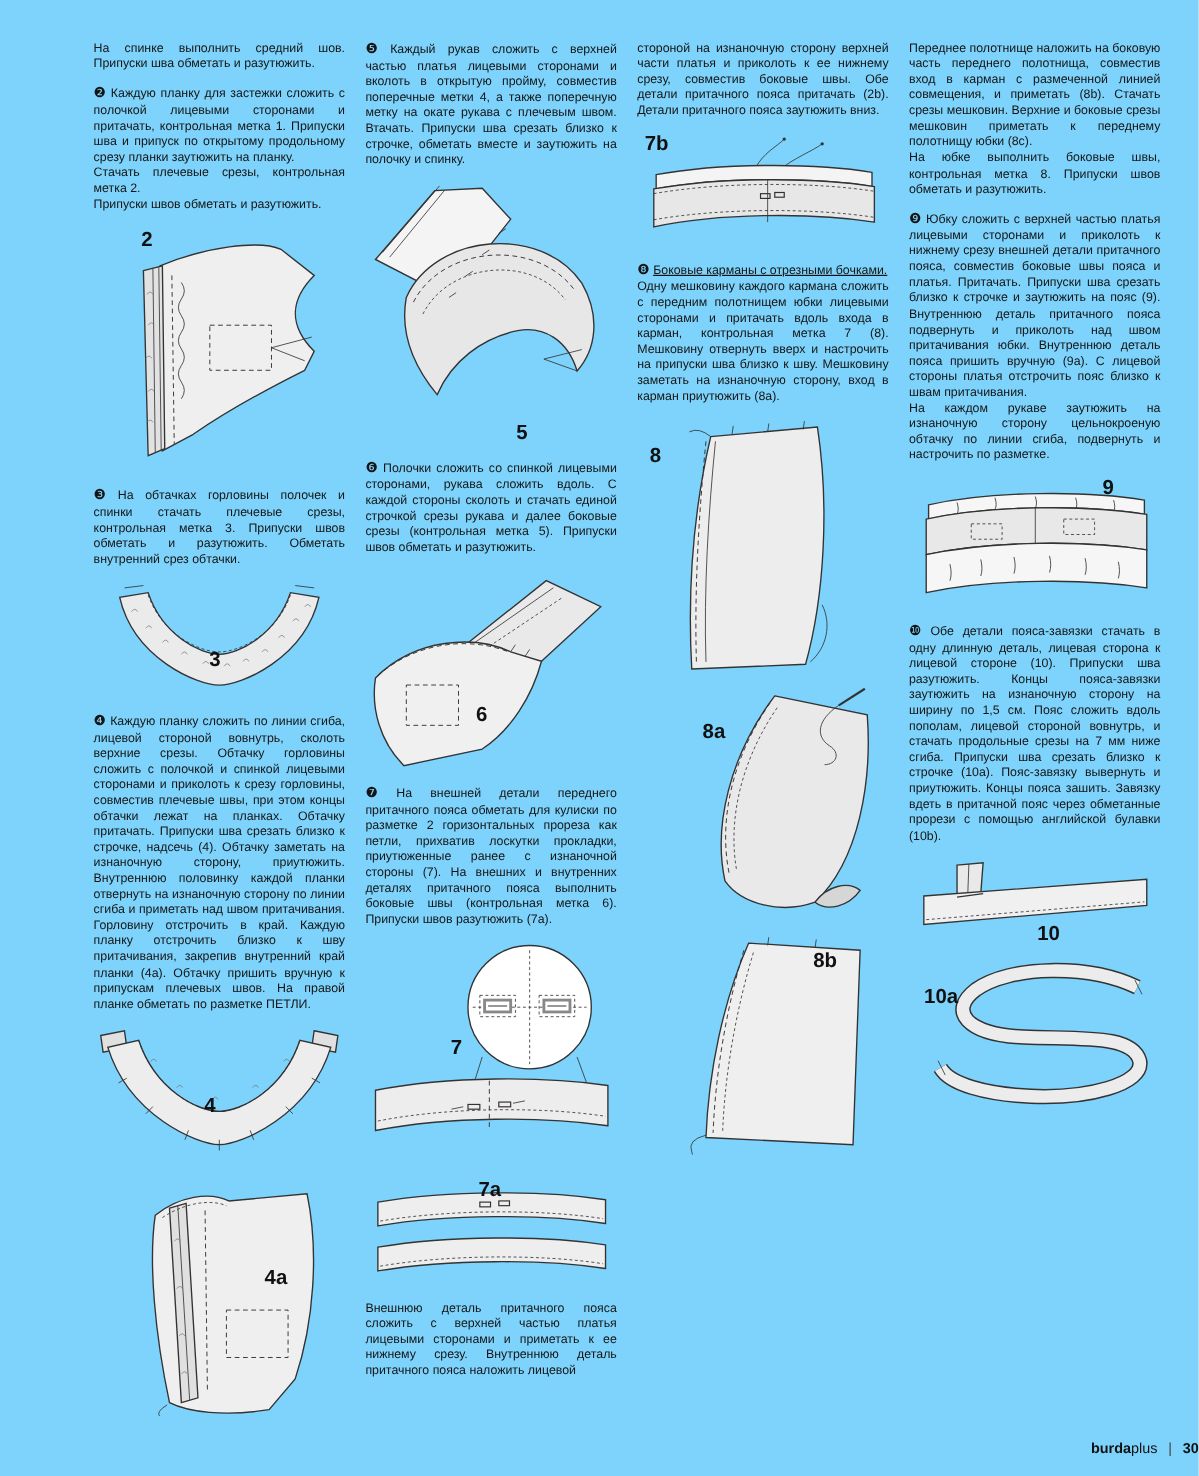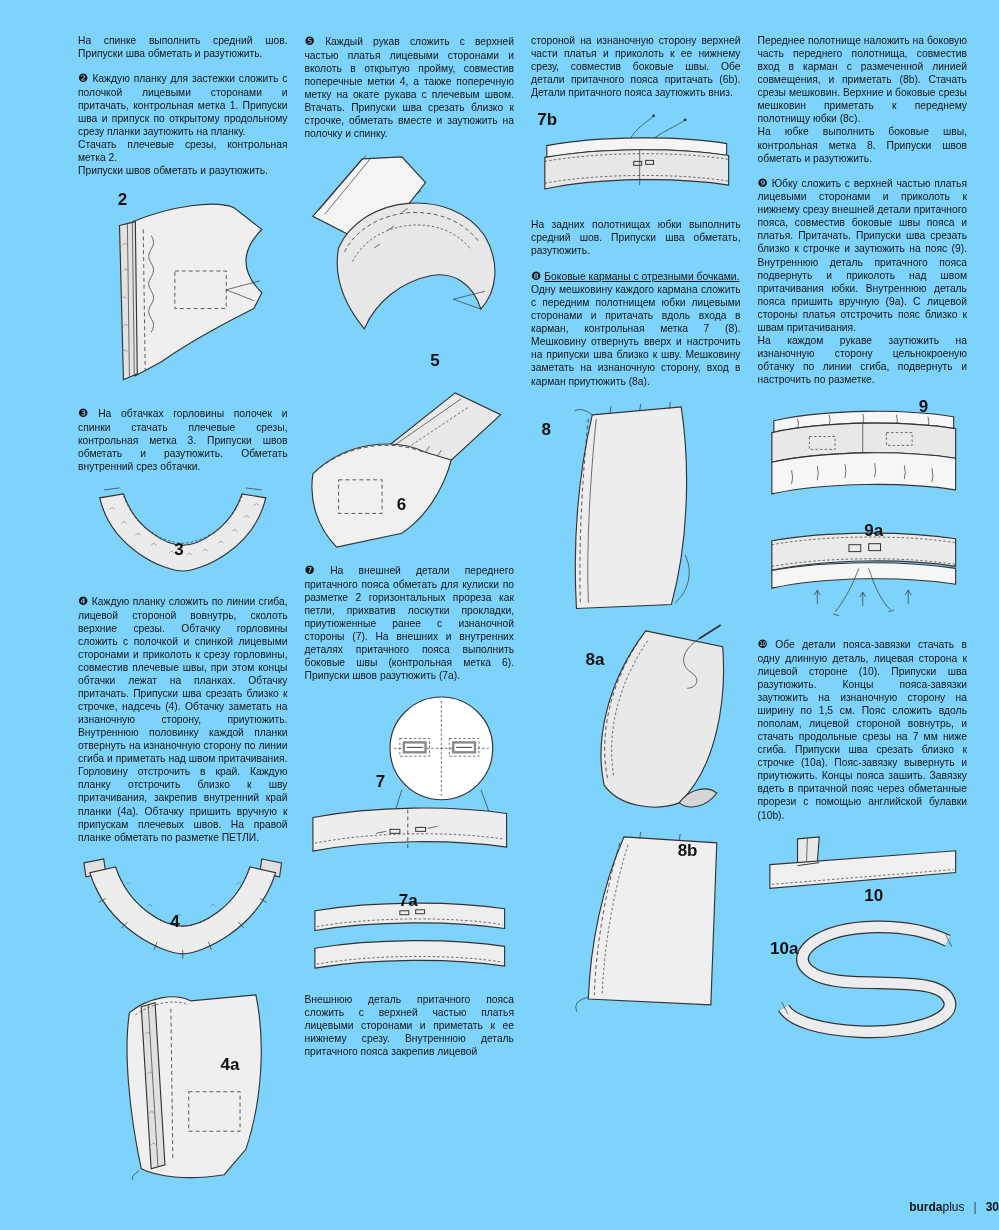--- a/index.html
+++ b/index.html
@@ -100,20 +100,21 @@
           <path class="o" fill="#f4f4f4" d="M8,66 L58,8 L98,6 L122,32 L70,98 Z"></path>
           <path class="thin" d="M14,60 L62,4 M20,64 L66,8"></path>
           <path class="o" fill="#e7e7e7" d="M34,98 C58,44 148,36 182,86 C198,114 194,142 178,160 C170,134 150,122 128,126 C98,132 72,152 60,180 C42,158 28,130 34,98 Z"></path>
           <path class="dash" d="M40,102 C64,54 144,48 176,92"></path>
           <path class="dash2" d="M48,112 C70,68 140,62 168,100"></path>
           <path class="thin" d="M150,150 L182,142 M150,150 L178,160"></path>
           <path class="thin" d="M70,98 l6,-4 M84,80 l6,-4 M98,62 l6,-4 M112,44 l6,-4"></path>
         </svg>
       </div>
 
+      <p><span class="stepnum">❻</span><span>Полочки сложить со спинкой лицевыми сторонами, рукава сложить вдоль. С каждой стороны сколоть и стачать единой строчкой срезы рукава и далее боковые срезы (контрольная метка 5). Припуски швов обметать и разутюжить.</span></p>
 
       <div class="figure" style="height:170px;">
         <span class="figlabel" style="left:44%;top:66%;">6</span>
         <svg viewBox="0 0 212 172">
           <path class="o" fill="#e9e9e9" d="M84,64 L152,10 L198,32 L148,78 Z"></path>
           <path class="thin" d="M92,62 L158,16"></path>
           <path class="dash2" d="M100,68 L166,24"></path>
           <path class="o" fill="#f0f0f0" d="M8,92 C42,58 92,56 122,70 L148,78 C140,108 122,136 98,152 L32,166 C12,146 4,118 8,92 Z"></path>
           <path class="dash" d="M10,90 C44,60 90,58 120,70"></path>
           <rect class="dash" x="34" y="98" width="44" height="34"></rect>
@@ -149,42 +150,41 @@
         <svg viewBox="0 0 212 92">
           <path class="o" fill="#eeeeee" d="M10,20 C70,10 150,10 202,18 L202,38 C150,30 70,30 10,40 Z"></path>
           <rect class="med" x="96" y="20" width="9" height="4" fill="#fff"></rect>
           <rect class="med" x="112" y="19" width="9" height="4" fill="#fff"></rect>
           <path class="dash2" d="M12,36 C70,26 150,26 200,34"></path>
           <path class="o" fill="#eeeeee" d="M10,58 C70,48 150,48 202,56 L202,76 C150,68 70,68 10,78 Z"></path>
           <path class="dash2" d="M12,74 C70,64 150,64 200,72"></path>
         </svg>
       </div>
 
-      <p>Внешнюю деталь притачного пояса сложить с верхней частью платья лицевыми сторонами и приметать к ее нижнему срезу. Внутреннюю деталь притачного пояса закрепив лицевой</p>
-    </div>
-
-    <div class="col">
-      <p>стороной на изнаночную сторону верхней части платья и приколоть к ее нижнему срезу, совместив боковые швы. Обе детали притачного пояса притачать (6b). Детали притачного пояса заутюжить вниз.</p>
+      <p>Внешнюю деталь притачного пояса сложить с верхней частью платья лицевыми сторонами и приметать к ее нижнему срезу. Внутреннюю деталь притачного пояса наложить лицевой</p>
+    </div>
+
+    <div class="col">
+      <p>стороной на изнаночную сторону верхней части платья и приколоть к ее нижнему срезу, совместив боковые швы. Обе детали притачного пояса притачать (2b). Детали притачного пояса заутюжить вниз.</p>
 
       <div class="figure" style="height:98px;">
         <span class="figlabel" style="left:3%;top:0;">7b</span>
         <svg viewBox="0 0 212 98">
           <path class="thin" d="M100,30 C106,18 118,12 124,6 M120,32 C132,22 148,16 156,10"></path>
           <circle cx="124" cy="6" r="1.4" fill="#333"></circle>
             <circle cx="156" cy="10" r="1.4" fill="#333"></circle>
           <path class="o" fill="#f4f4f4" d="M16,36 C70,26 150,26 198,34 L198,46 C150,38 70,38 16,48 Z"></path>
           <path class="o" fill="#e7e7e7" d="M14,48 C70,38 150,38 200,46 L200,76 C150,68 70,68 14,80 Z"></path>
           <path class="dash2" d="M14,52 C70,42 150,42 200,50 M14,74 C70,64 150,64 200,72"></path>
           <rect class="med" x="104" y="52" width="8" height="4" fill="#fff"></rect>
           <rect class="med" x="116" y="51" width="8" height="4" fill="#fff"></rect>
           <path class="thin" d="M110,40 L110,76"></path>
         </svg>
       </div>
 
-      <p>На задних полотнищах юбки выполнить средний шов. Припуски шва обметать, разутюжить.</p>
 
       <p><span class="stepnum">❽</span><span class="u">Боковые карманы с отрезными бочками.</span><br><span>Одну мешковину каждого кармана сложить с передним полотнищем юбки лицевыми сторонами и притачать вдоль входа в карман, контрольная метка 7 (8). Мешковину отвернуть вверх и настрочить на припуски шва близко к шву. Мешковину заметать на изнаночную сторону, вход в карман приутюжить (8a).</span></p>
 
       <div class="figure" style="height:214px;">
         <span class="figlabel" style="left:5%;top:10%;">8</span>
         <svg viewBox="0 0 212 218">
           <path class="o" fill="#ededed" d="M62,16 L152,8 C162,74 158,150 142,208 L46,212 C42,140 48,76 62,16 Z"></path>
           <path class="dash" d="M58,20 C52,80 48,146 50,208"></path>
           <path class="thin" d="M66,20 C60,80 56,146 58,206"></path>
           <path class="thin" d="M80,14 l1,-7 M110,12 l1,-7 M140,10 l1,-7"></path>
@@ -232,33 +232,20 @@
           <path class="thin" d="M40,22 q2,6 0,10 M72,18 q2,6 0,10 M106,17 q2,6 0,10 M140,18 q2,6 0,10 M172,20 q2,6 0,10"></path>
           <path class="o" fill="#e8e8e8" d="M14,36 C70,24 150,24 200,32 L200,62 C150,54 70,54 14,66 Z"></path>
           <rect class="dash2" x="52" y="40" width="26" height="13"></rect>
           <rect class="dash2" x="130" y="36" width="26" height="13"></rect>
           <path class="thin" d="M106,26 L106,62"></path>
           <path class="o" fill="#f6f6f6" d="M14,66 C70,54 150,54 200,62 L200,94 C150,86 70,86 14,98 Z"></path>
           <path class="thin" d="M34,74 q2,8 0,14 M60,70 q2,8 0,14 M88,68 q2,8 0,14 M118,67 q2,8 0,14 M148,69 q2,8 0,14 M176,72 q2,8 0,14"></path>
         </svg>
       </div>
 
-      <div class="figure" style="height:108px;">
-        <span class="figlabel" style="left:51%;top:2%;">9a</span>
-        <svg viewBox="0 0 212 108">
-          <path class="o" fill="#eaeaea" d="M14,22 C70,12 150,12 200,20 L200,48 C150,40 70,40 14,52 Z"></path>
-          <path class="dash2" d="M14,26 C70,16 150,16 200,24 M14,48 C70,38 150,38 200,46"></path>
-          <rect class="med" x="92" y="26" width="12" height="7" fill="#fff"></rect>
-          <rect class="med" x="112" y="25" width="12" height="7" fill="#fff"></rect>
-          <path class="o" fill="#f6f6f6" d="M14,52 C70,42 150,42 200,50 L200,66 C150,58 70,58 14,70 Z"></path>
-          <path class="thin" d="M102,50 C96,66 88,82 78,94 M112,50 C118,68 124,82 134,92"></path>
-          <path class="thin" d="M76,96 l6,2 M132,94 l6,-2"></path>
-          <path class="thin" d="M60,86 L60,72 M60,72 l-3,5 M60,72 l3,5 M106,88 L106,74 M106,74 l-3,5 M106,74 l3,5 M152,86 L152,72 M152,72 l-3,5 M152,72 l3,5"></path>
-        </svg>
-      </div>
 
       <p><span class="stepnum">❿</span><span>Обе детали пояса-завязки стачать в одну длинную деталь, лицевая сторона к лицевой стороне (10). Припуски шва разутюжить. Концы пояса-завязки заутюжить на изнаночную сторону на ширину по 1,5 см. Пояс сложить вдоль пополам, лицевой стороной вовнутрь, и стачать продольные срезы на 7 мм ниже сгиба. Припуски шва срезать близко к строчке (10a). Пояс-завязку вывернуть и приутюжить. Концы пояса зашить. Завязку вдеть в притачной пояс через обметанные прорези с помощью английской булавки (10b).</span></p>
 
       <div class="figure" style="height:72px;text-align:right;">
         <span class="figlabel" style="left:51%;top:74%;">10</span>
         <svg viewBox="0 0 212 74">
           <path class="o" fill="#e9e9e9" d="M40,6 L62,4 L60,30 L40,34 Z"></path>
           <path class="thin" d="M50,5 L49,32"></path>
           <path class="o" fill="#f0f0f0" d="M12,32 L200,18 L200,40 L12,56 Z"></path>
           <path class="med" d="M40,33 L62,30"></path>

